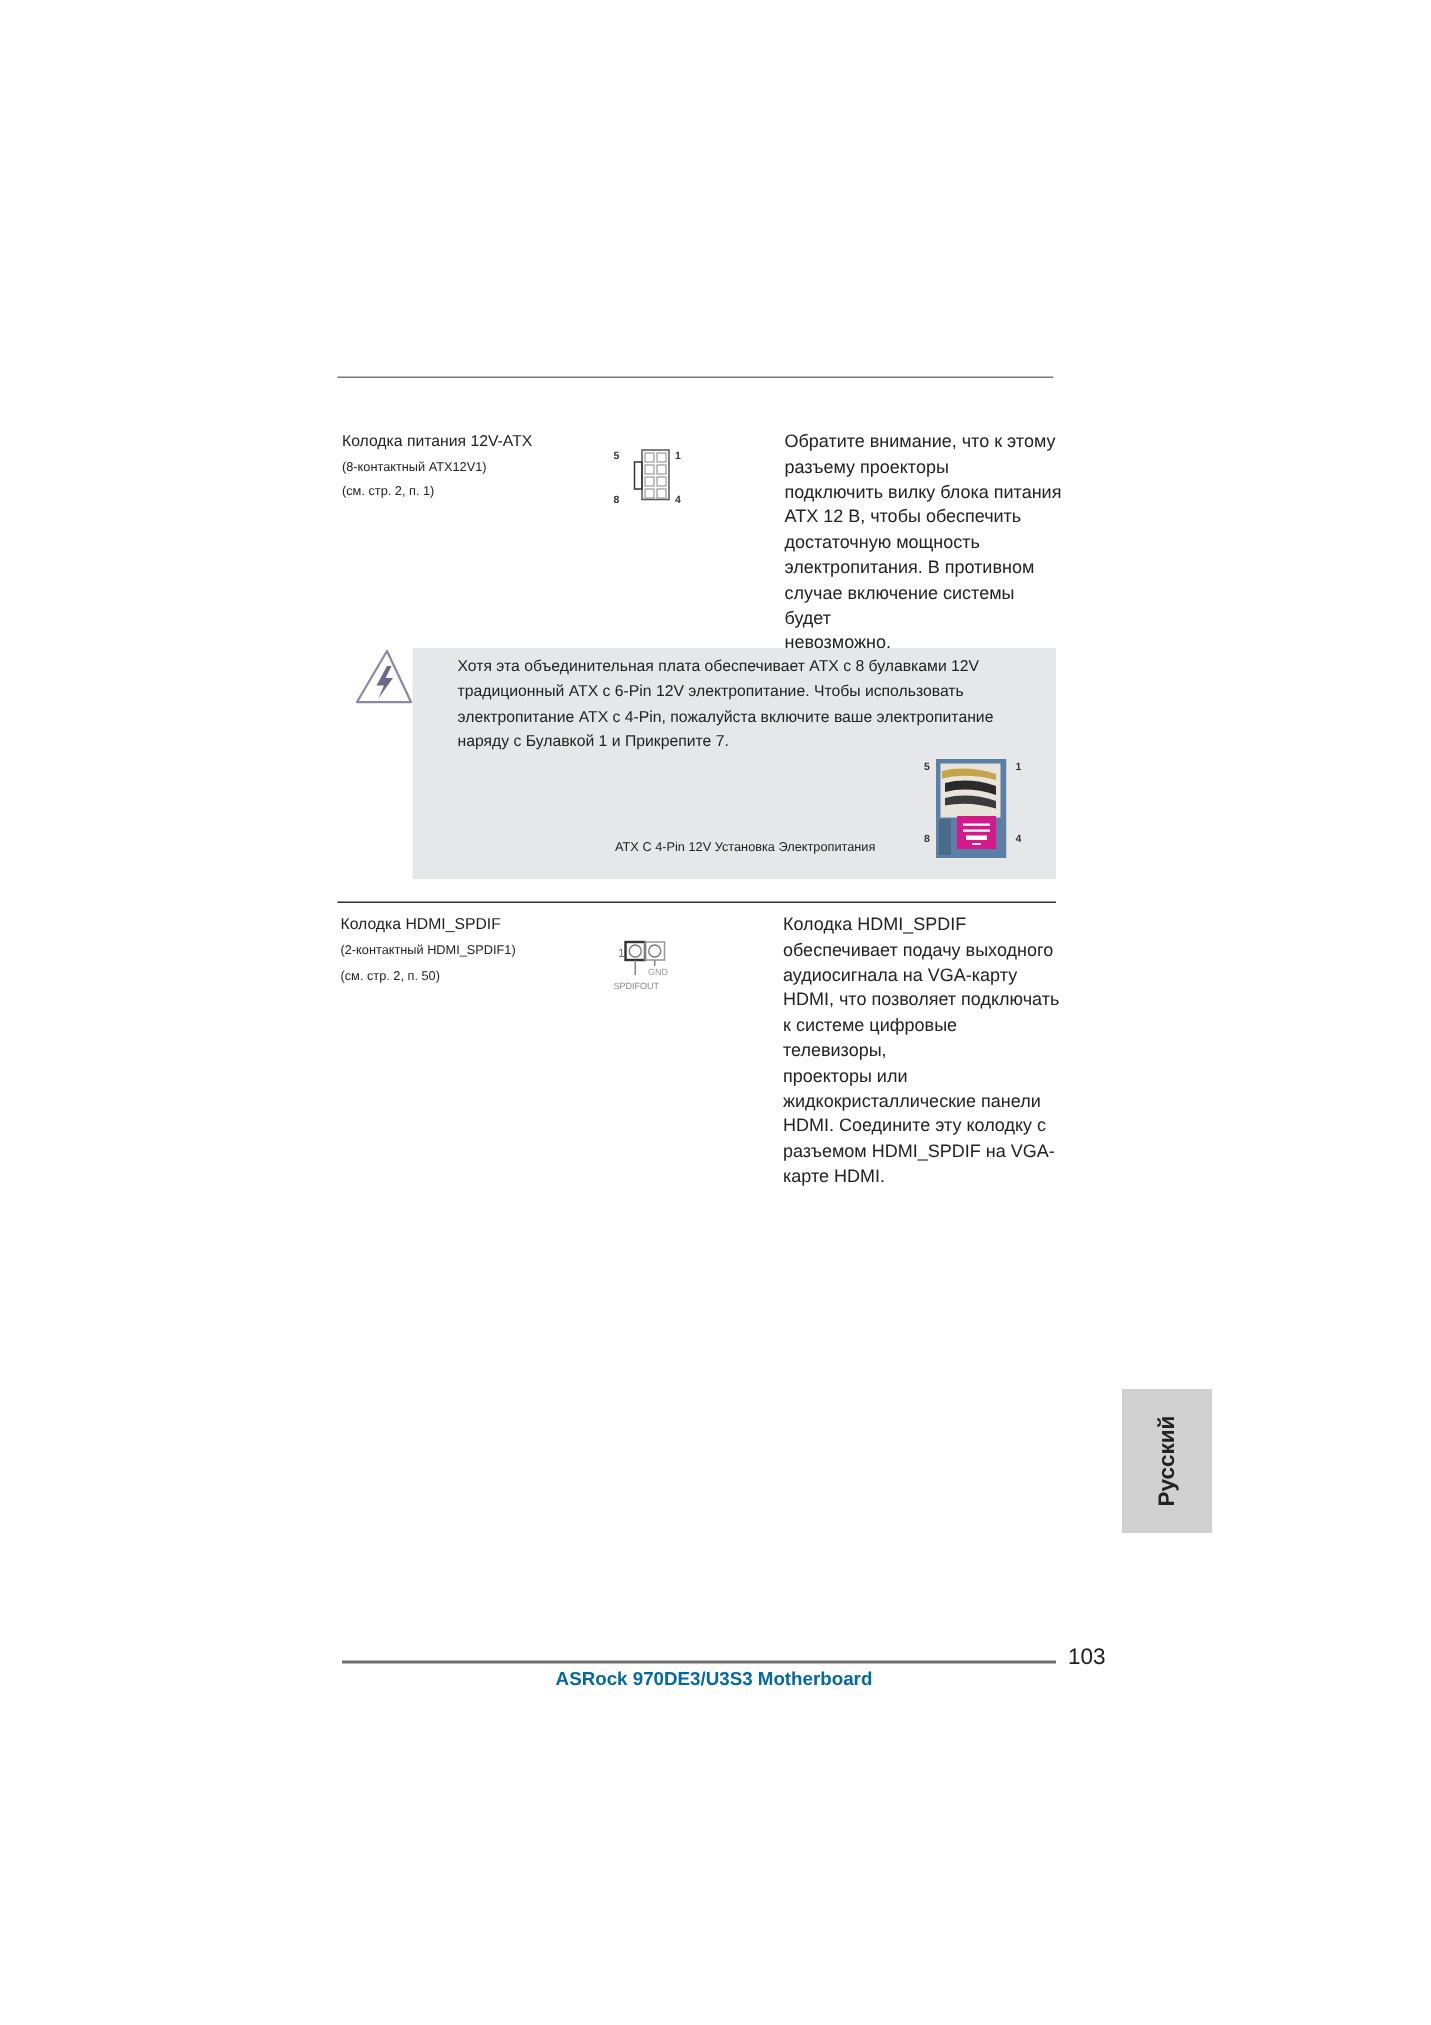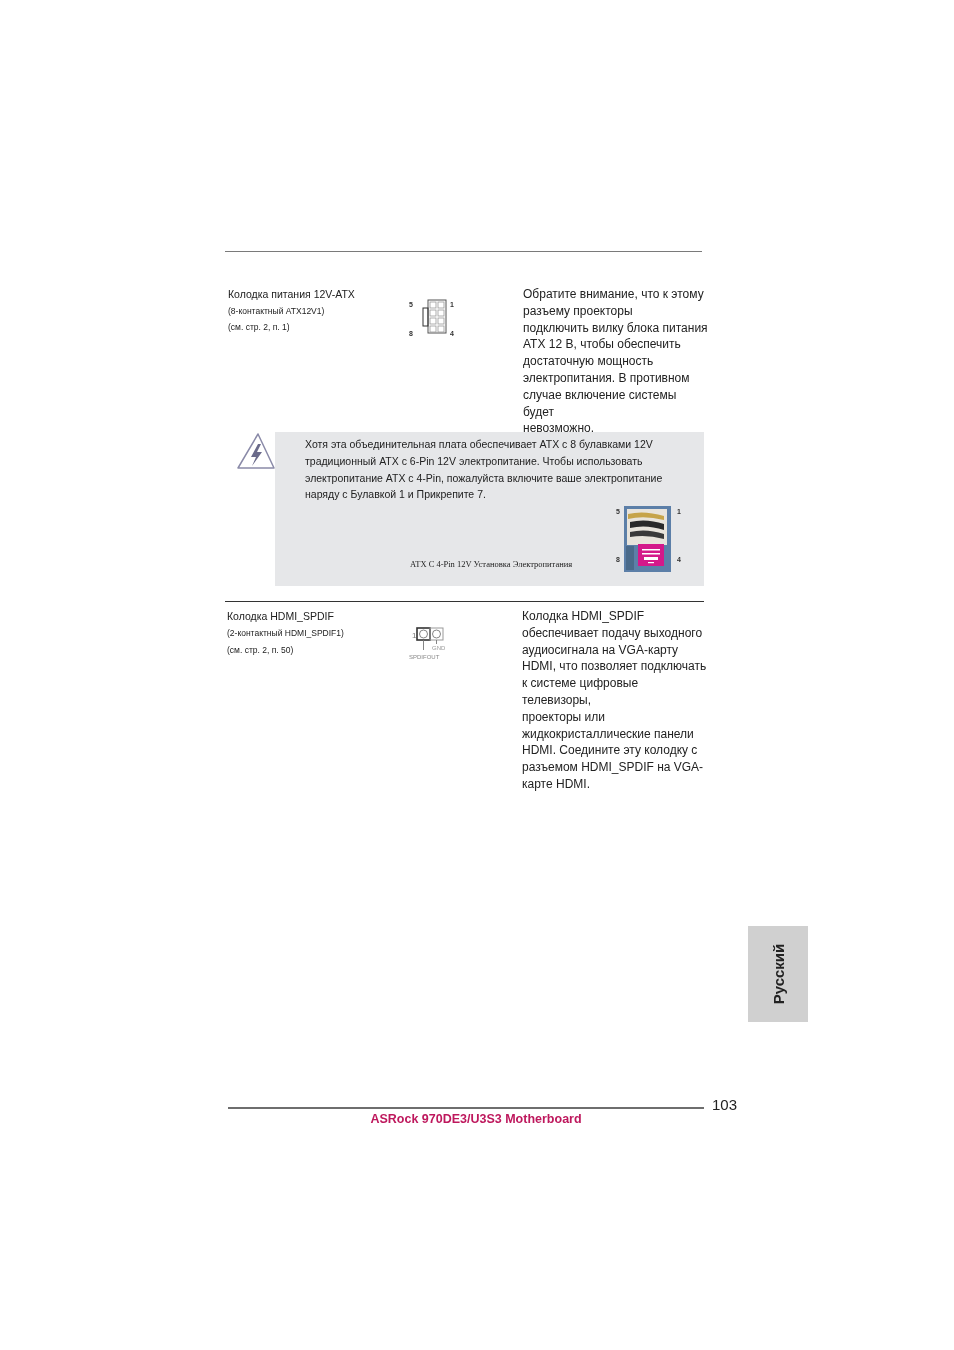--- a/index.html
+++ b/index.html
@@ -11,21 +11,21 @@
     .pin-lbl { font-size: 7px; font-weight: bold; color: #333; position: absolute; }
     .desc { font-size: 12px; line-height: 16.8px; color: #222; }
     .note-box { left: 275px; top: 432px; width: 429px; height: 154px; background: #e6e7e9; }
     .note-text { left: 284px; top: 436px; width: 410px; font-size: 10.5px; line-height: 16.8px; color: #222; margin-left: 21px; }
     .caption { font-size: 8.5px; color: #222; }
     .hr-mid { left: 225px; top: 601px; width: 479px; height: 1px; background: #333; }
     .lang-tab { left: 748px; top: 926px; width: 60px; height: 96px; background: #d0d0d0; }
     .lang-text { position: absolute; left: 50%; top: 50%; transform: translate(-50%, -50%) rotate(-90deg); font-weight: bold; font-size: 15px; color: #222; white-space: nowrap; }
     .hr-foot { left: 228px; top: 1107px; width: 476px; height: 2px; background: #6e6e6e; }
     .page-num { left: 712px; top: 1096px; font-size: 15px; color: #222; }
-    .footer-title { left: 228px; top: 1112px; width: 496px; text-align: center; font-size: 12.5px; font-weight: bold; color: #be185d; }
+    .footer-title { left: 228px; top: 1112px; width: 496px; text-align: center; font-size: 12.5px; font-weight: bold; color: #0369a1; }
   </style>
 </head>
 <body>
 
 <div class="abs hr-top"></div>
 
 <div class="abs t-main" style="left:228px; top:286px;">Колодка питания 12V-ATX</div>
 <div class="abs t-small" style="left:228px; top:303px;">(8-контактный ATX12V1)</div>
 <div class="abs t-small" style="left:228px; top:319px;">(см. стр. 2, п. 1)</div>
 
@@ -66,21 +66,21 @@
   <polygon points="24,12 17,25 22,25 18,34 28,20 23,20 27,12" fill="#6a6a8a"></polygon>
 </svg>
 
 <div class="abs note-box"></div>
 <div class="abs note-text">
   <div>Хотя эта объединительная плата обеспечивает ATX с 8 булавками 12V</div>
   <div>традиционный ATX с 6-Pin 12V электропитание. Чтобы использовать</div>
   <div>электропитание ATX с 4-Pin, пожалуйста включите ваше электропитание</div>
   <div>наряду с Булавкой 1 и Прикрепите 7.</div>
 </div>
-<div class="abs caption" style="left:410px; top:559px;font-family:Liberation Serif, serif;">ATX С 4-Pin 12V Установка Электропитания</div>
+<div class="abs caption" style="left:410px; top:559px;">ATX С 4-Pin 12V Установка Электропитания</div>
 
 <div class="abs" style="left:612px; top:503px; width:74px; height:72px;">
   <span class="pin-lbl" style="left:4px; top:5px;">5</span>
   <span class="pin-lbl" style="left:65px; top:5px;">1</span>
   <span class="pin-lbl" style="left:4px; top:53px;">8</span>
   <span class="pin-lbl" style="left:65px; top:53px;">4</span>
   <svg style="position:absolute; left:12px; top:3px;" width="47" height="66" viewBox="0 0 47 66">
     <rect x="0" y="0" width="47" height="66" fill="#5c7fa8"></rect>
     <rect x="3" y="3" width="40" height="36" fill="#e8e4dc"></rect>
     <path d="M4 8 Q20 4 40 10 L40 14 Q20 9 4 13 Z" fill="#c6a44a"></path>

